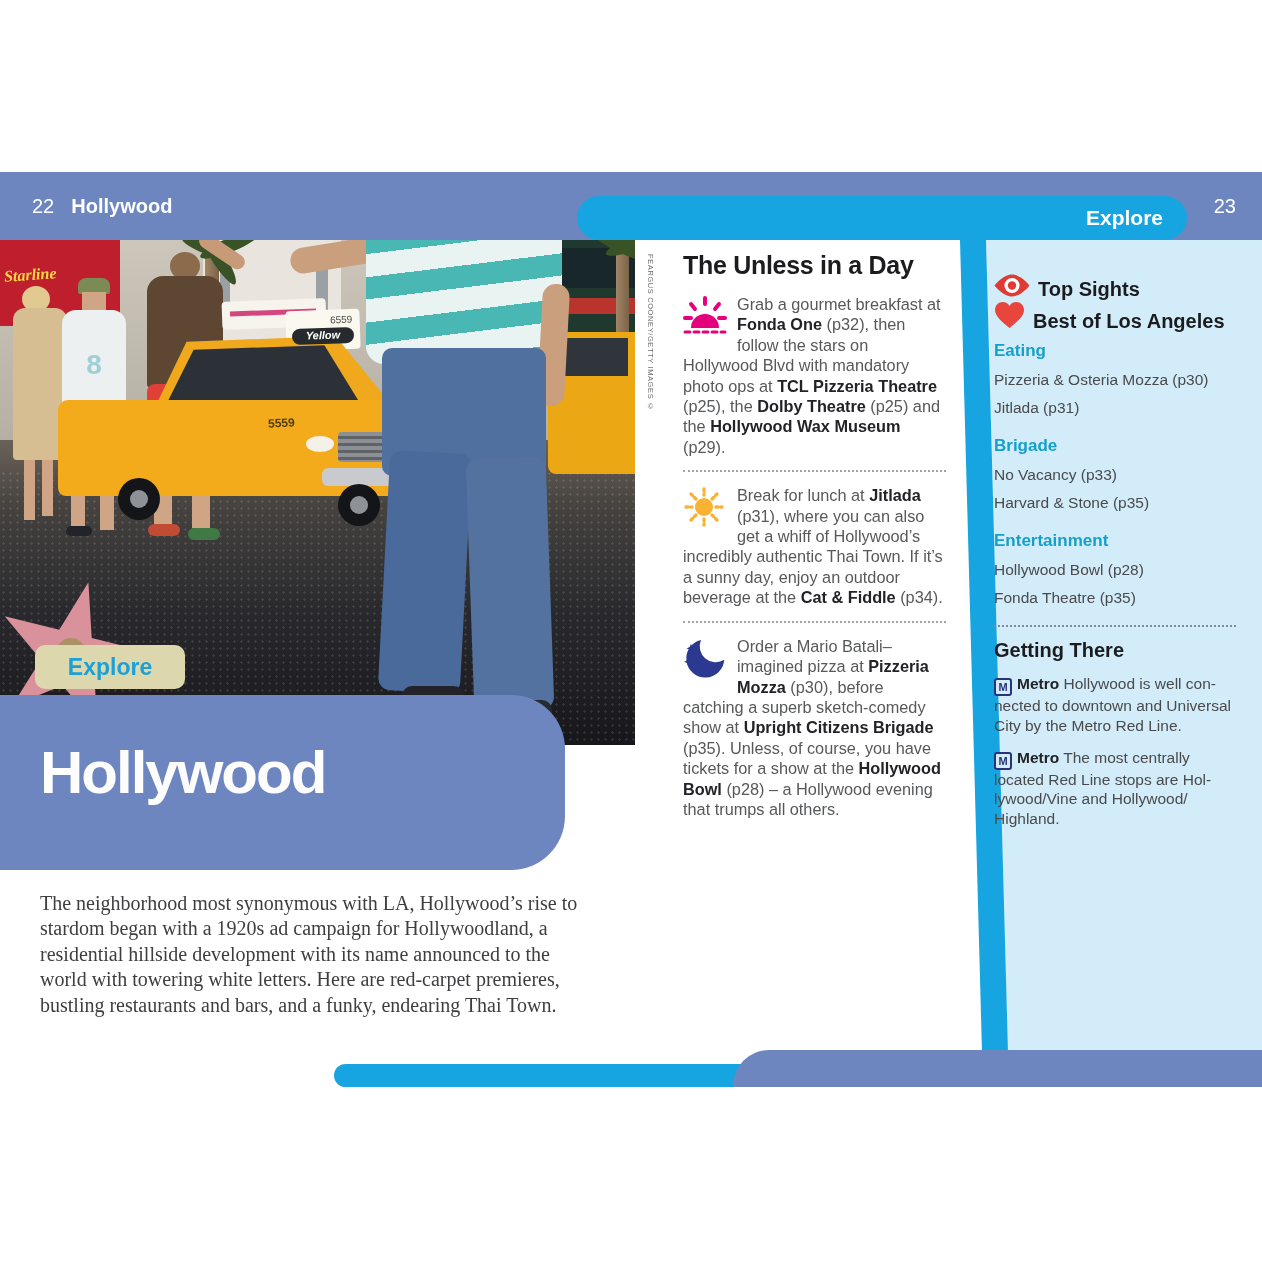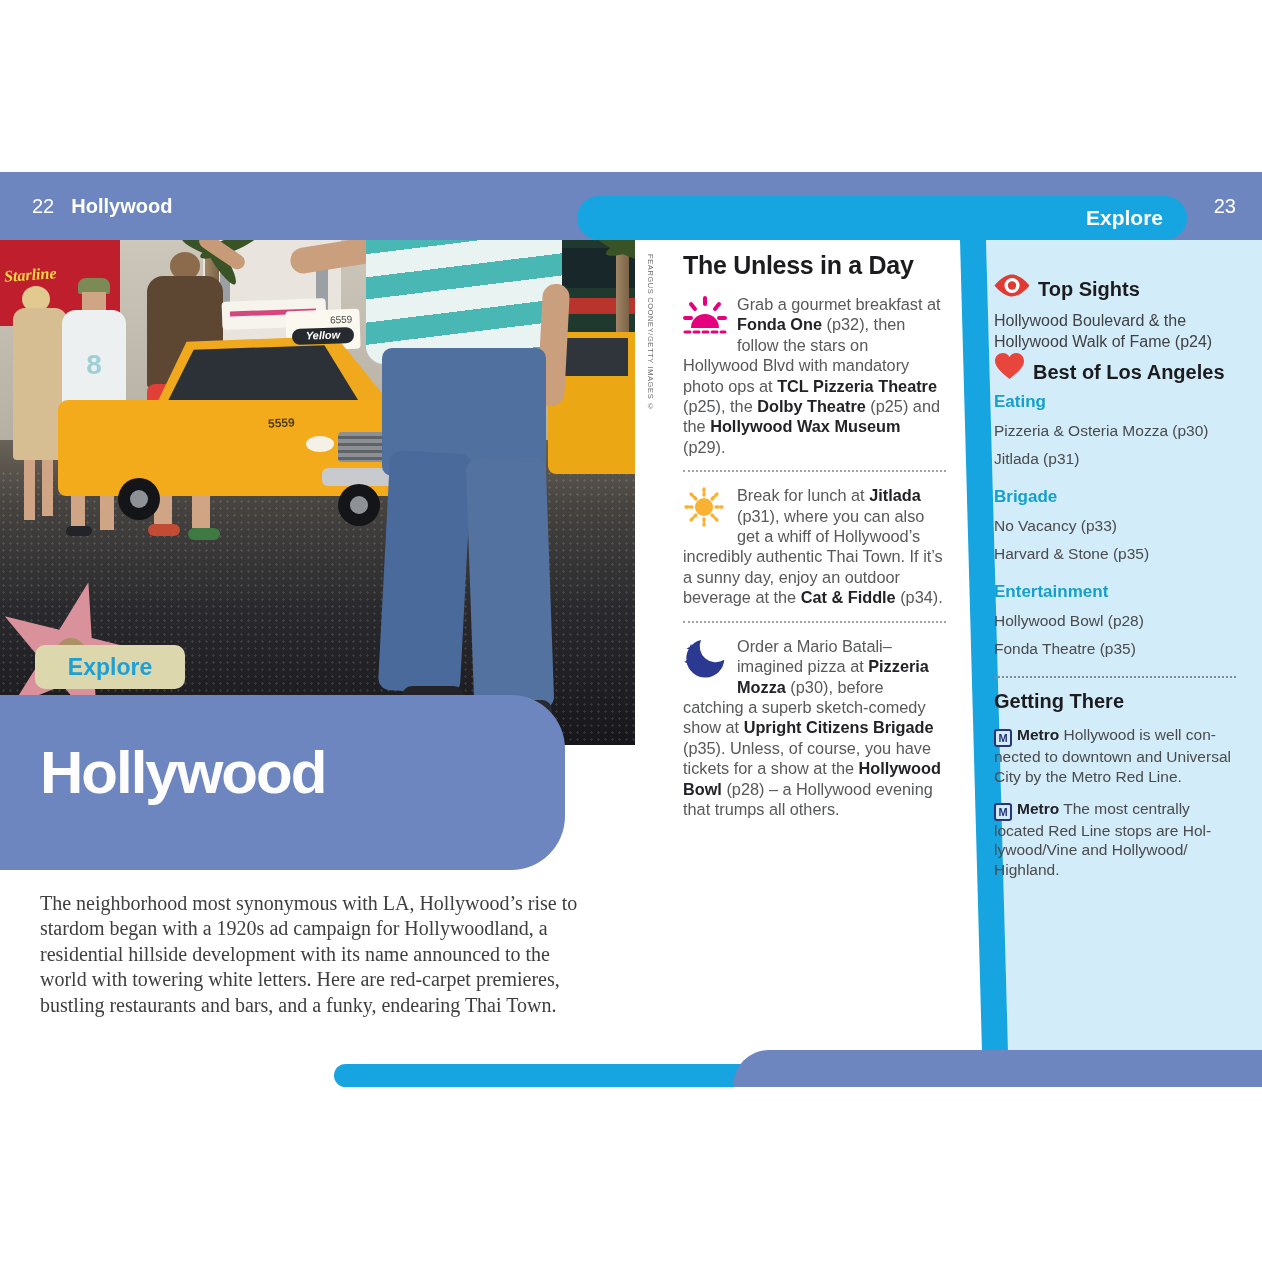--- a/index.html
+++ b/index.html
@@ -297,21 +297,20 @@
     <div class="sb-row" style="margin-top:10px;">
       <span>
         <svg width="36" height="23" viewBox="0 0 36 23">
           <path d="M18 0.5 C27 0.5 35.5 11.5 35.5 11.5 C35.5 11.5 27 22.5 18 22.5 C9 22.5 0.5 11.5 0.5 11.5 C0.5 11.5 9 0.5 18 0.5 Z" fill="#e03a34"></path>
           <circle cx="18" cy="11.5" r="7.6" fill="#ffffff"></circle>
           <circle cx="18" cy="11.5" r="4.2" fill="#e03a34"></circle>
         </svg>
       </span>
       <span class="sb-h">Top Sights</span>
     </div>
-    <div class="sb-item">Hollywood Boulevard &amp; the Hollywood Walk of Fame (p24)</div>
 
     <div class="sb-row" style="">
       <span>
         <svg width="31" height="28" viewBox="0 0 31 28">
           <path d="M15.5 27 C8 21 1 15.5 1 8.8 C1 4.3 4.6 1 8.8 1 C11.6 1 14.1 2.5 15.5 4.9 C16.9 2.5 19.4 1 22.2 1 C26.4 1 30 4.3 30 8.8 C30 15.5 23 21 15.5 27 Z" fill="#e8453c"></path>
         </svg>
       </span>
       <span class="sb-h">Best of Los Angeles</span>
     </div>
 

